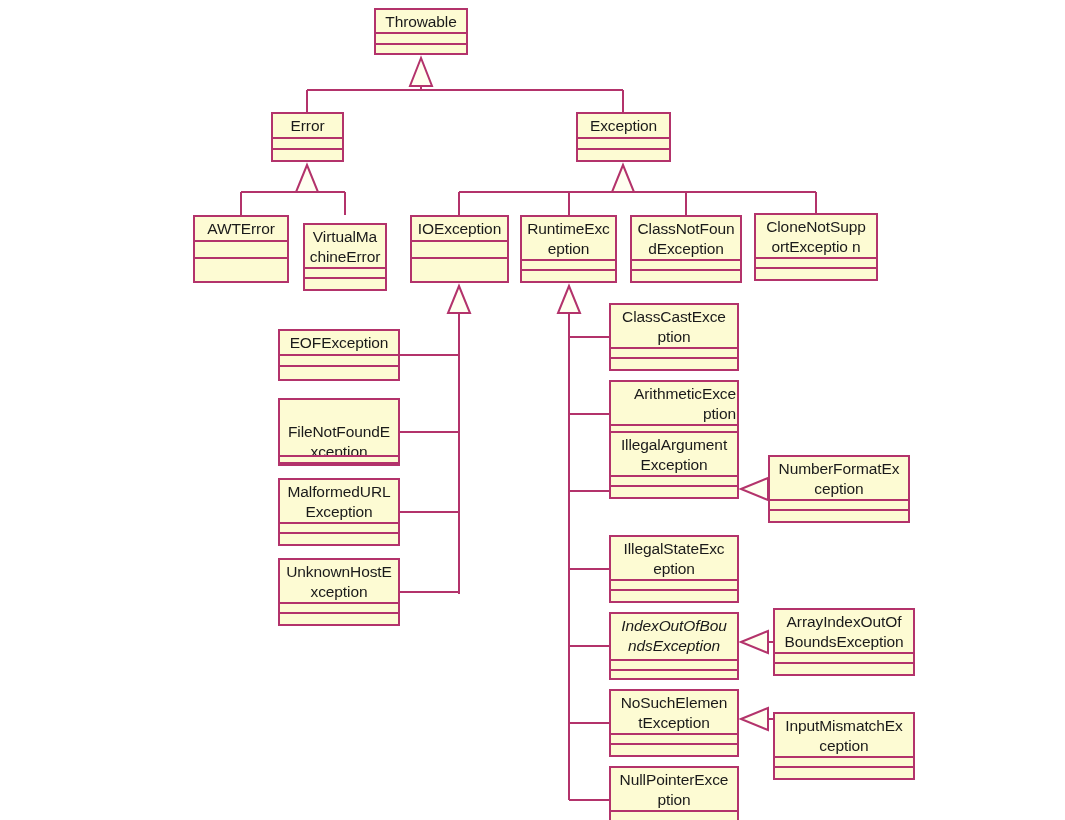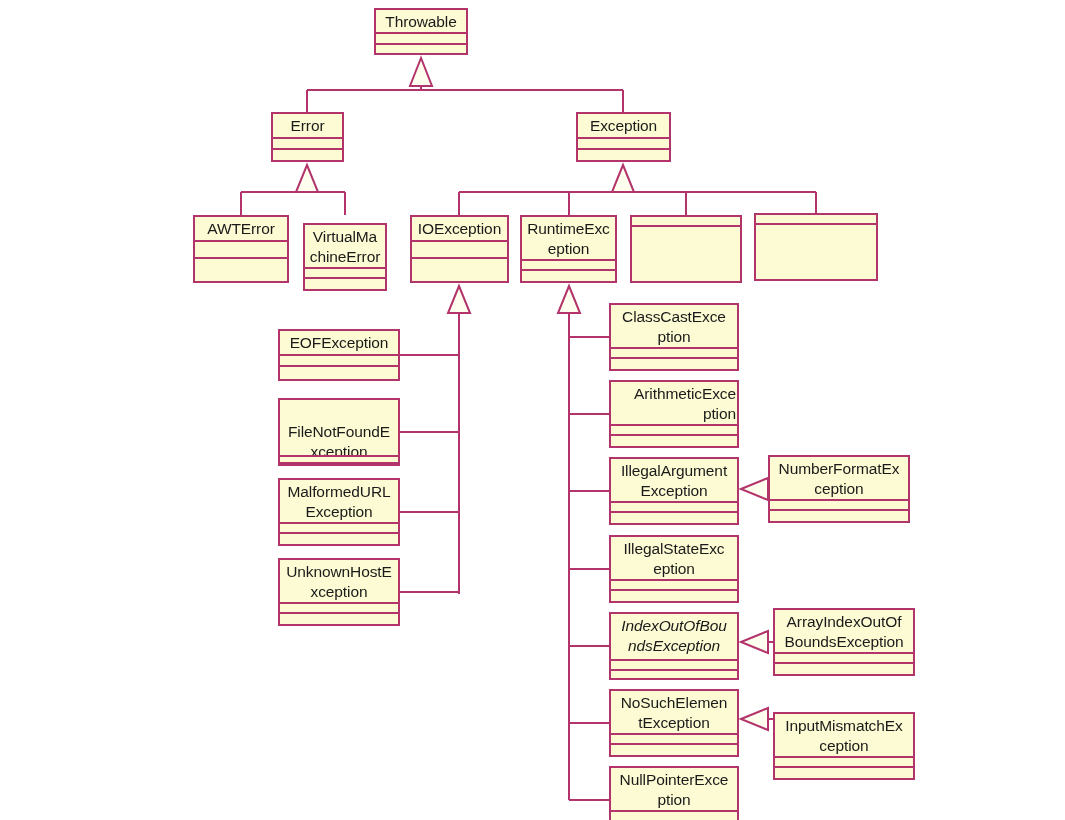--- a/index.html
+++ b/index.html
@@ -164,25 +164,29 @@
   </div>
 
   <div class="uml-class" style="left:520px;top:215px;width:97px;height:68px;">
     <div class="uml-name-compartment" style="height:44px;">RuntimeExc
 eption</div>
     <div class="uml-attr-compartment" style="height:10px;"></div>
     <div class="uml-ops-compartment"></div>
   </div>
 
   <div class="uml-class" style="left:630px;top:215px;width:112px;height:68px;">
+    <div class="uml-name-compartment" style="height:44px;">ClassNotFoun
+dException</div>
     <div class="uml-attr-compartment" style="height:10px;"></div>
     <div class="uml-ops-compartment"></div>
   </div>
 
   <div class="uml-class" style="left:754px;top:213px;width:124px;height:68px;">
+    <div class="uml-name-compartment" style="height:44px;">CloneNotSupp
+ortExceptio n</div>
     <div class="uml-attr-compartment" style="height:10px;"></div>
     <div class="uml-ops-compartment"></div>
   </div>
 
   <div class="uml-class" style="left:278px;top:329px;width:122px;height:52px;">
     <div class="uml-name-compartment" style="height:25px;">EOFException</div>
     <div class="uml-attr-compartment" style="height:11px;"></div>
     <div class="uml-ops-compartment"></div>
   </div>
 
@@ -214,21 +218,21 @@
     <div class="uml-ops-compartment"></div>
   </div>
 
   <div class="uml-class" style="left:609px;top:380px;width:130px;height:68px;">
     <div class="uml-name-compartment" style="height:44px;text-align:right;">ArithmeticExce
 ption</div>
     <div class="uml-attr-compartment" style="height:10px;"></div>
     <div class="uml-ops-compartment"></div>
   </div>
 
-  <div class="uml-class" style="left:609px;top:457px;width:130px;height:68px;">
+  <div class="uml-class" style="left:609px;top:431px;width:130px;height:68px;">
     <div class="uml-name-compartment" style="height:44px;">IllegalArgument
 Exception</div>
     <div class="uml-attr-compartment" style="height:10px;"></div>
     <div class="uml-ops-compartment"></div>
   </div>
 
   <div class="uml-class" style="left:609px;top:535px;width:130px;height:68px;">
     <div class="uml-name-compartment" style="height:44px;">IllegalStateExc
 eption</div>
     <div class="uml-attr-compartment" style="height:10px;"></div>

